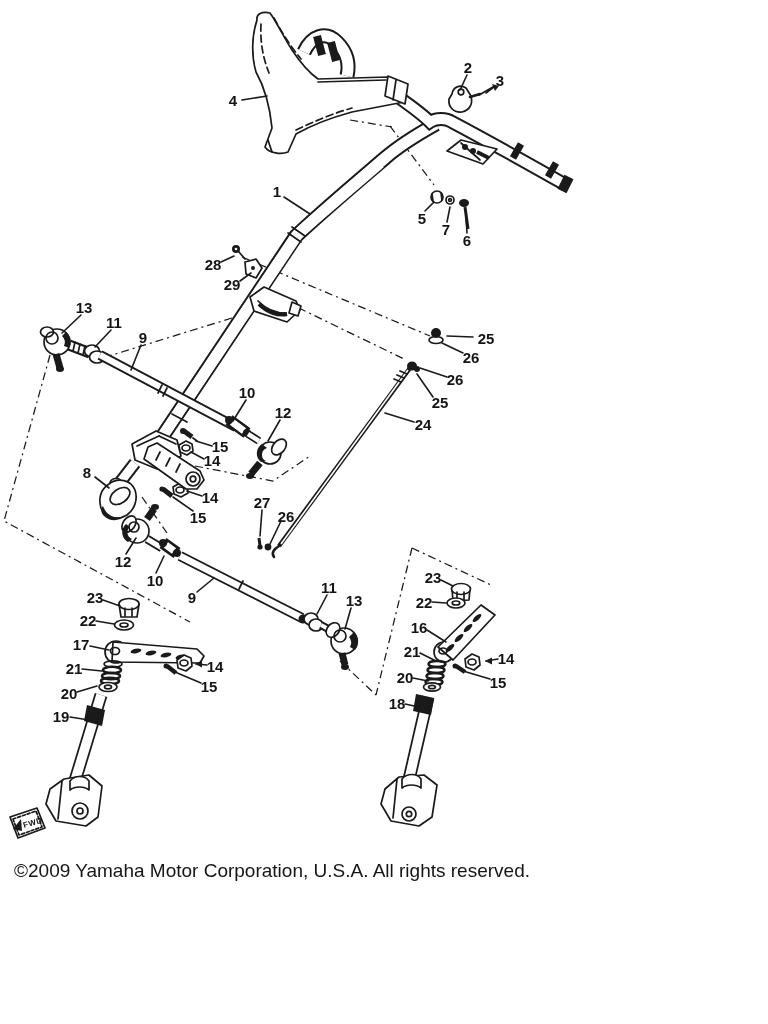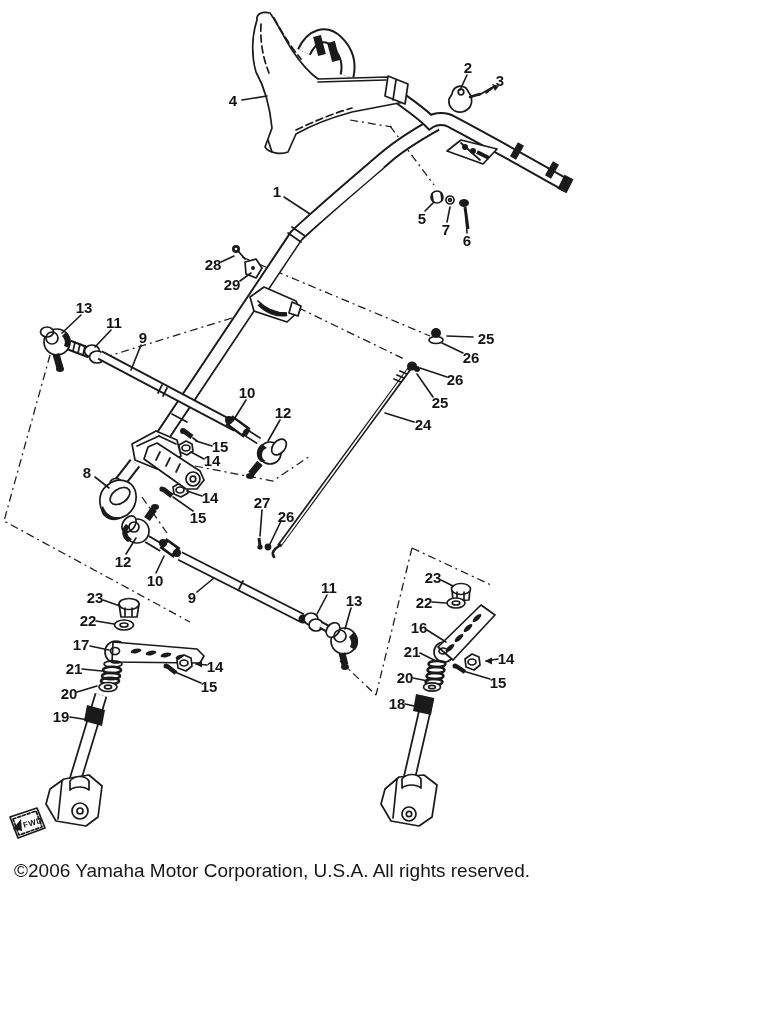--- a/index.html
+++ b/index.html
@@ -385,14 +385,14 @@
         <text x="506" y="658" class="callout-text" text-anchor="middle" dominant-baseline="central">14</text>
         <line x1="490" y1="679" x2="463" y2="671" class="leader"></line>
         <text x="498" y="682" class="callout-text" text-anchor="middle" dominant-baseline="central">15</text>
         <line x1="221" y1="262" x2="234" y2="256" class="leader"></line>
         <text x="213" y="264" class="callout-text" text-anchor="middle" dominant-baseline="central">28</text>
         <line x1="240" y1="281" x2="251" y2="273" class="leader"></line>
         <text x="232" y="284" class="callout-text" text-anchor="middle" dominant-baseline="central">29</text>
       </g>
 </svg>
 
-<div class="copyright">©2006 Yamaha Motor Corporation, U.S.A. All rights reserved.</div>
+<div class="copyright">©2009 Yamaha Motor Corporation, U.S.A. All rights reserved.</div>
 </div>
 
 </body></html>

